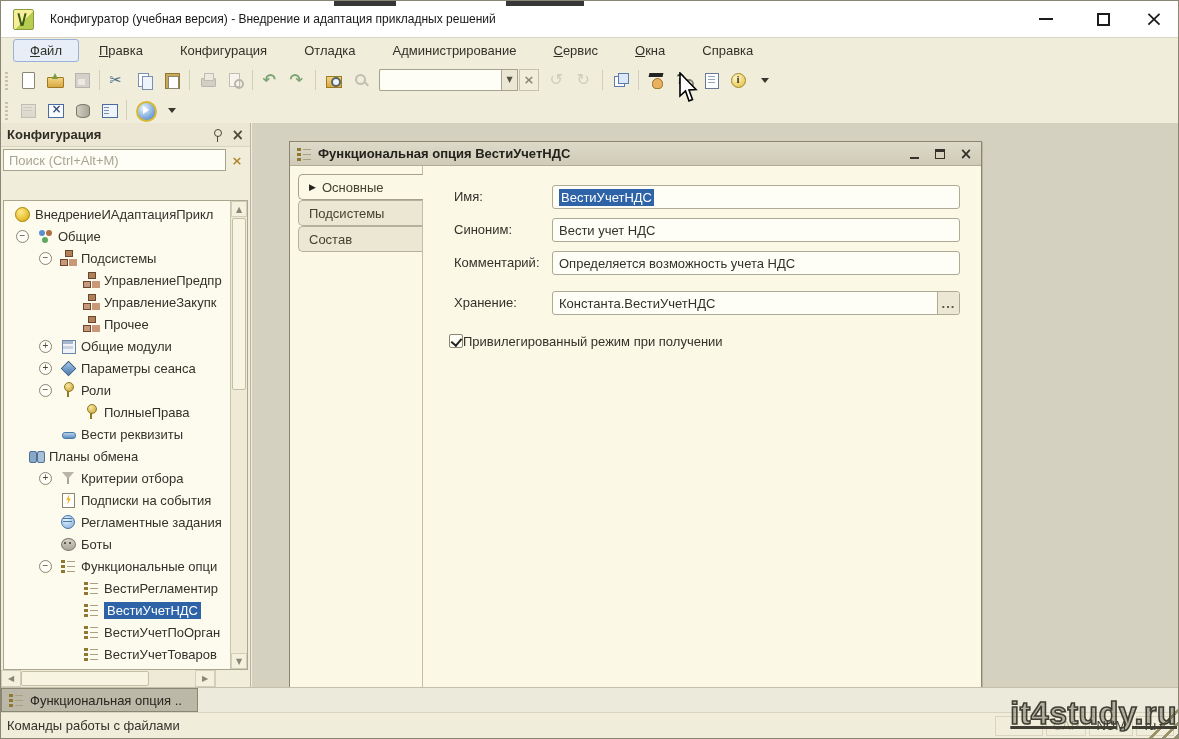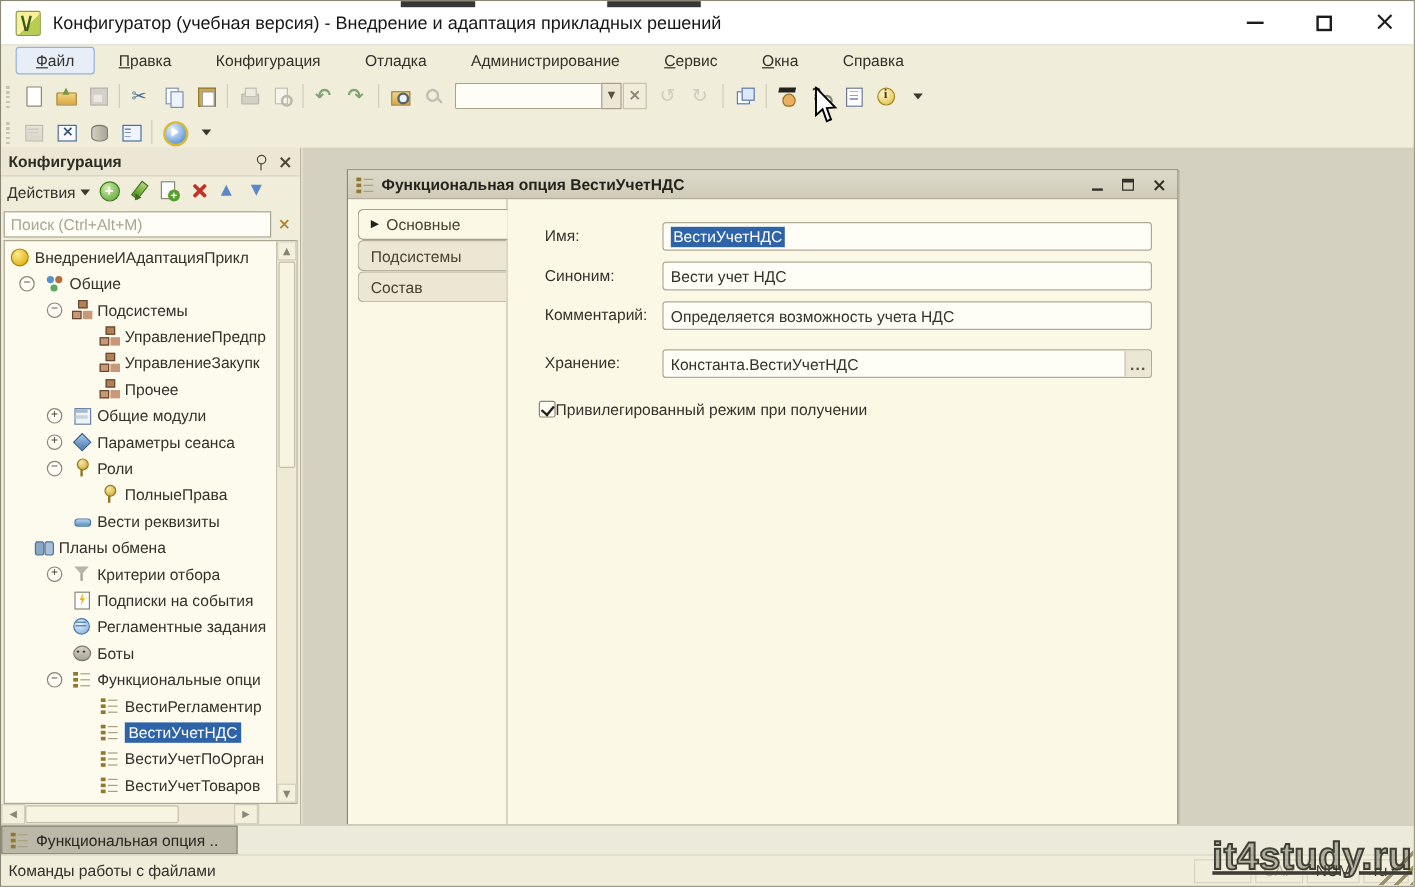--- a/index.html
+++ b/index.html
@@ -8,21 +8,21 @@
   u{text-decoration:underline;}
   .win{position:absolute;inset:0;border:1px solid #8a8674;background:#f1eddb;}
 
   
   .titlebar{position:absolute;left:0;top:0;right:0;height:37px;background:#ffffff;
     border-bottom:1px solid #d9d5c3;display:flex;align-items:center;padding-left:12px;}
   .appicon{width:21px;height:21px;border:1px solid #8a9a40;border-radius:2px;position:relative;
     background:linear-gradient(135deg,#f8ef9a 0 55%,#b8cc50 55% 100%);}
   .appicon::before{content:"";position:absolute;left:9px;top:3px;width:2px;height:13px;background:#3a5a18;transform:rotate(14deg);}
   .appicon::after{content:"";position:absolute;left:5px;top:3px;width:2px;height:13px;background:#3a5a18;transform:rotate(-14deg);}
-  .title-text{margin-left:10px;font-size:15px;color:#171717;}
+  .title-text{margin-left:16px;font-size:12px;color:#171717;}
   .winctl{position:absolute;top:0;height:36px;width:44px;display:flex;align-items:center;justify-content:center;}
   .ctl-min{right:110px;}.ctl-max{right:53px;}.ctl-close{right:2px;}
   .g-min{width:14px;height:2px;background:#1c1c1c;}
   .g-max{width:13px;height:13px;border:2px solid #1c1c1c;}
   .g-close{font-size:22px;line-height:20px;color:#1c1c1c;font-family:"DejaVu Sans",sans-serif;}
   .smudge{position:absolute;top:0;height:5px;background:#141414;opacity:.85;}
 
   
   .menubar{position:absolute;top:37px;left:0;right:0;height:25px;background:#f1eddb;
     display:flex;align-items:center;padding-left:12px;gap:3px;}
@@ -360,39 +360,27 @@
       </span>
     </div>
 
   <div class="panel">
     <div class="p-header">
       <span>Конфигурация</span>
       <span class="spacer"></span>
       <span class="p-pin"></span>
       <span class="p-close">×</span>
     </div>
-    <div class="p-actions">
-      <span class="act-label">
-        <span>Действия</span>
-        <span class="dn"></span>
-      </span>
-    <span><span class="ai ai-add"></span></span>
-        <span><span class="ai ai-edit"></span></span>
-        <span><span class="ai ai-copyadd"></span></span>
-        <span><span class="ai ai-del"></span></span>
-        <span><span class="ai ai-up"></span></span>
-        <span><span class="ai ai-down"></span></span>
-      </div>
     <div class="p-search">
       <input placeholder="Поиск (Ctrl+Alt+M)" style="">
       <span class="clear">×</span>
     </div>
     <div class="p-tree">
       <div class="tree-inner">
-          <div class="trow" style="padding-left: 4px;">
+          <div class="trow" style="padding-left: 10px;">
             <span class="ti ti-root"></span>
             <span class="lbl">ВнедрениеИАдаптацияПрикл</span>
           </div>
           <div class="trow" style="padding-left: 33px;">
             <span class="expander" style="left: 12px;">−</span>
             <span class="ti ti-common"></span>
             <span class="lbl">Общие</span>
           </div>
           <div class="trow" style="padding-left: 56px;">
             <span class="expander" style="left: 35px;">−</span>

